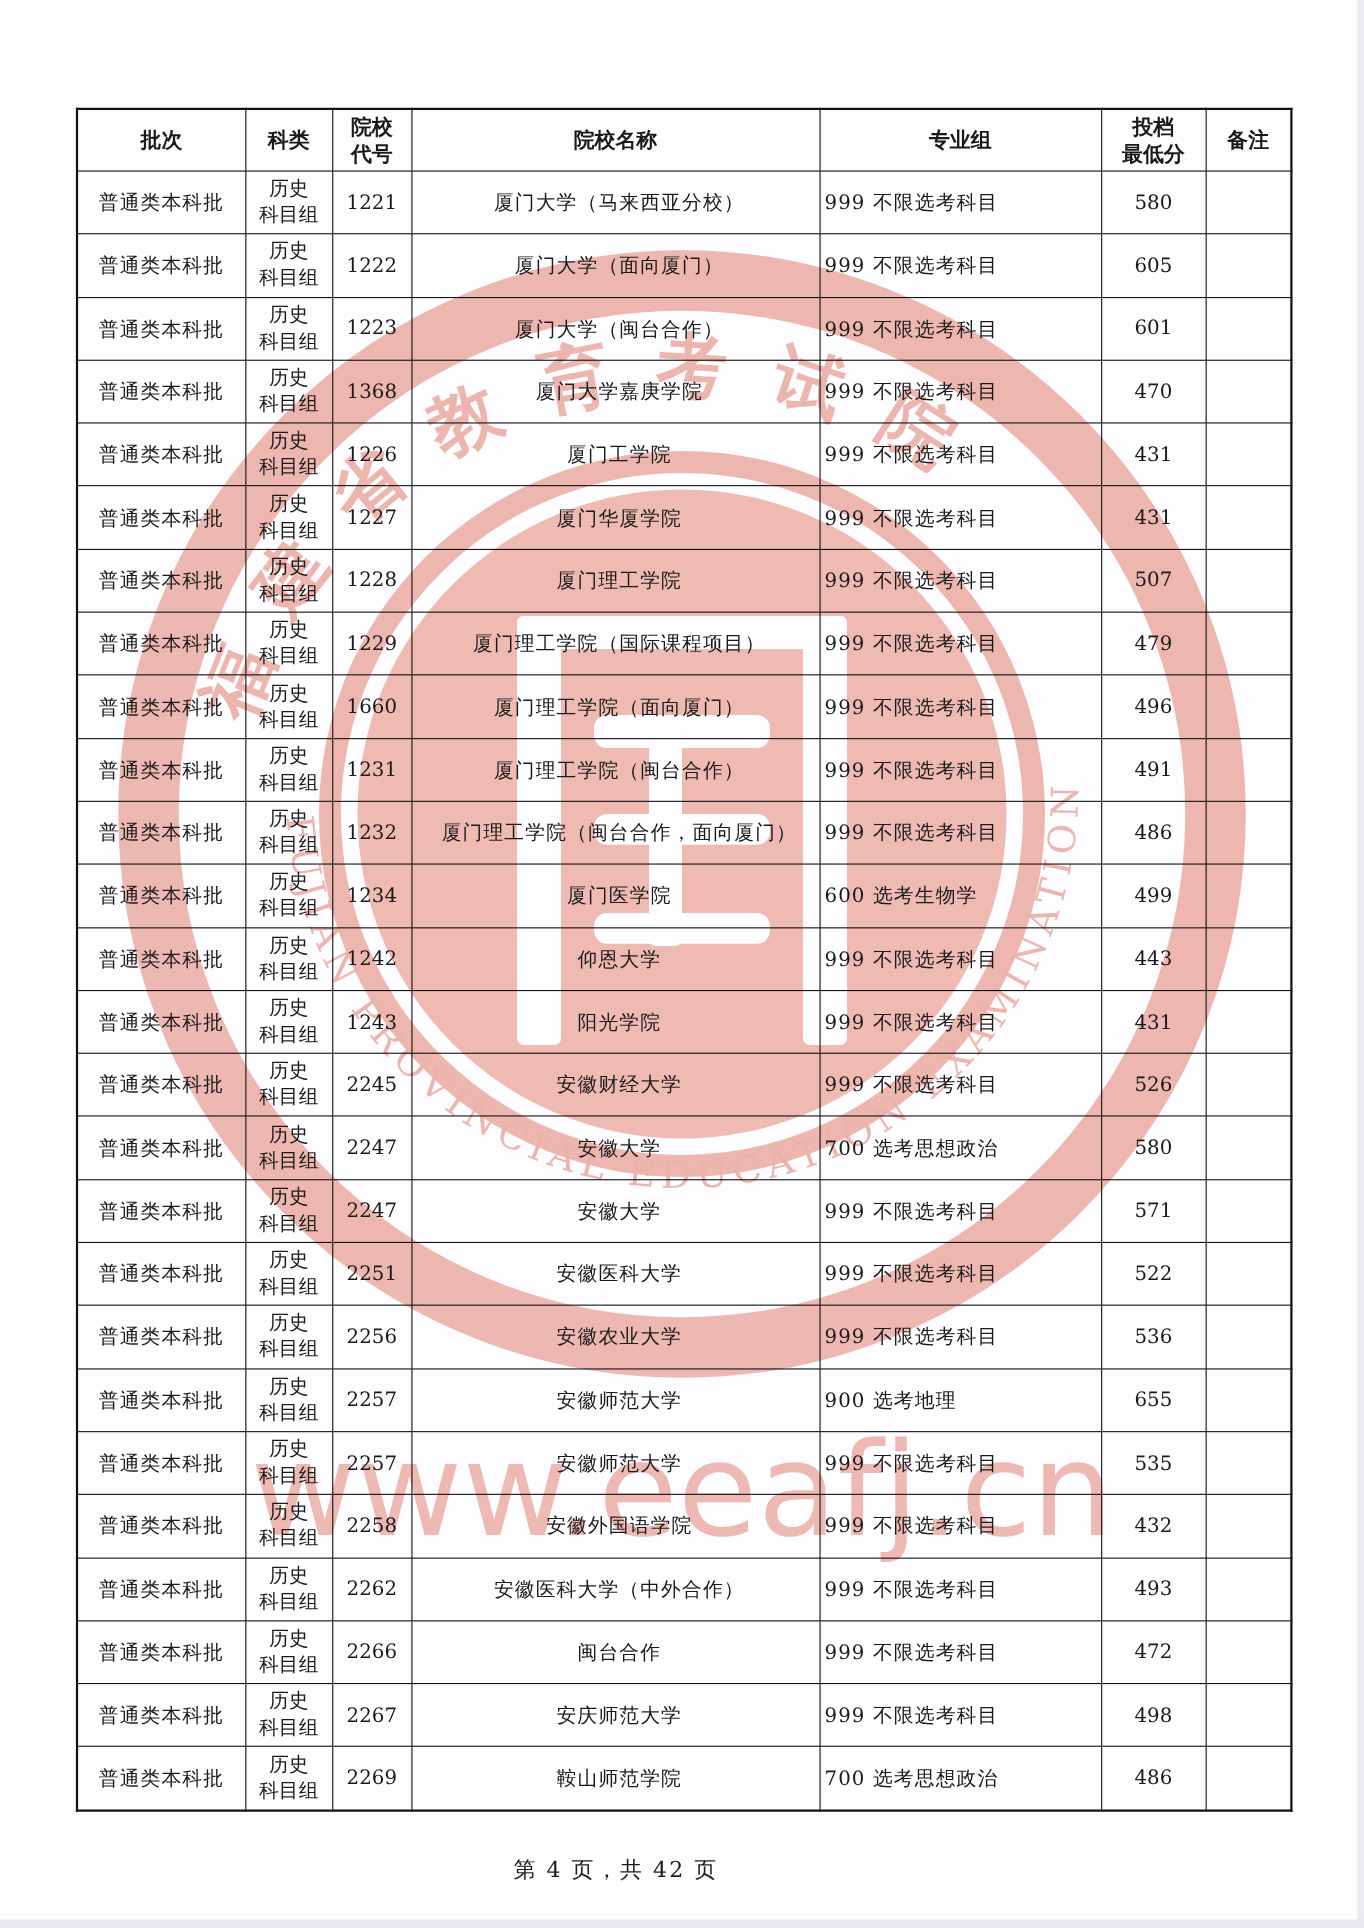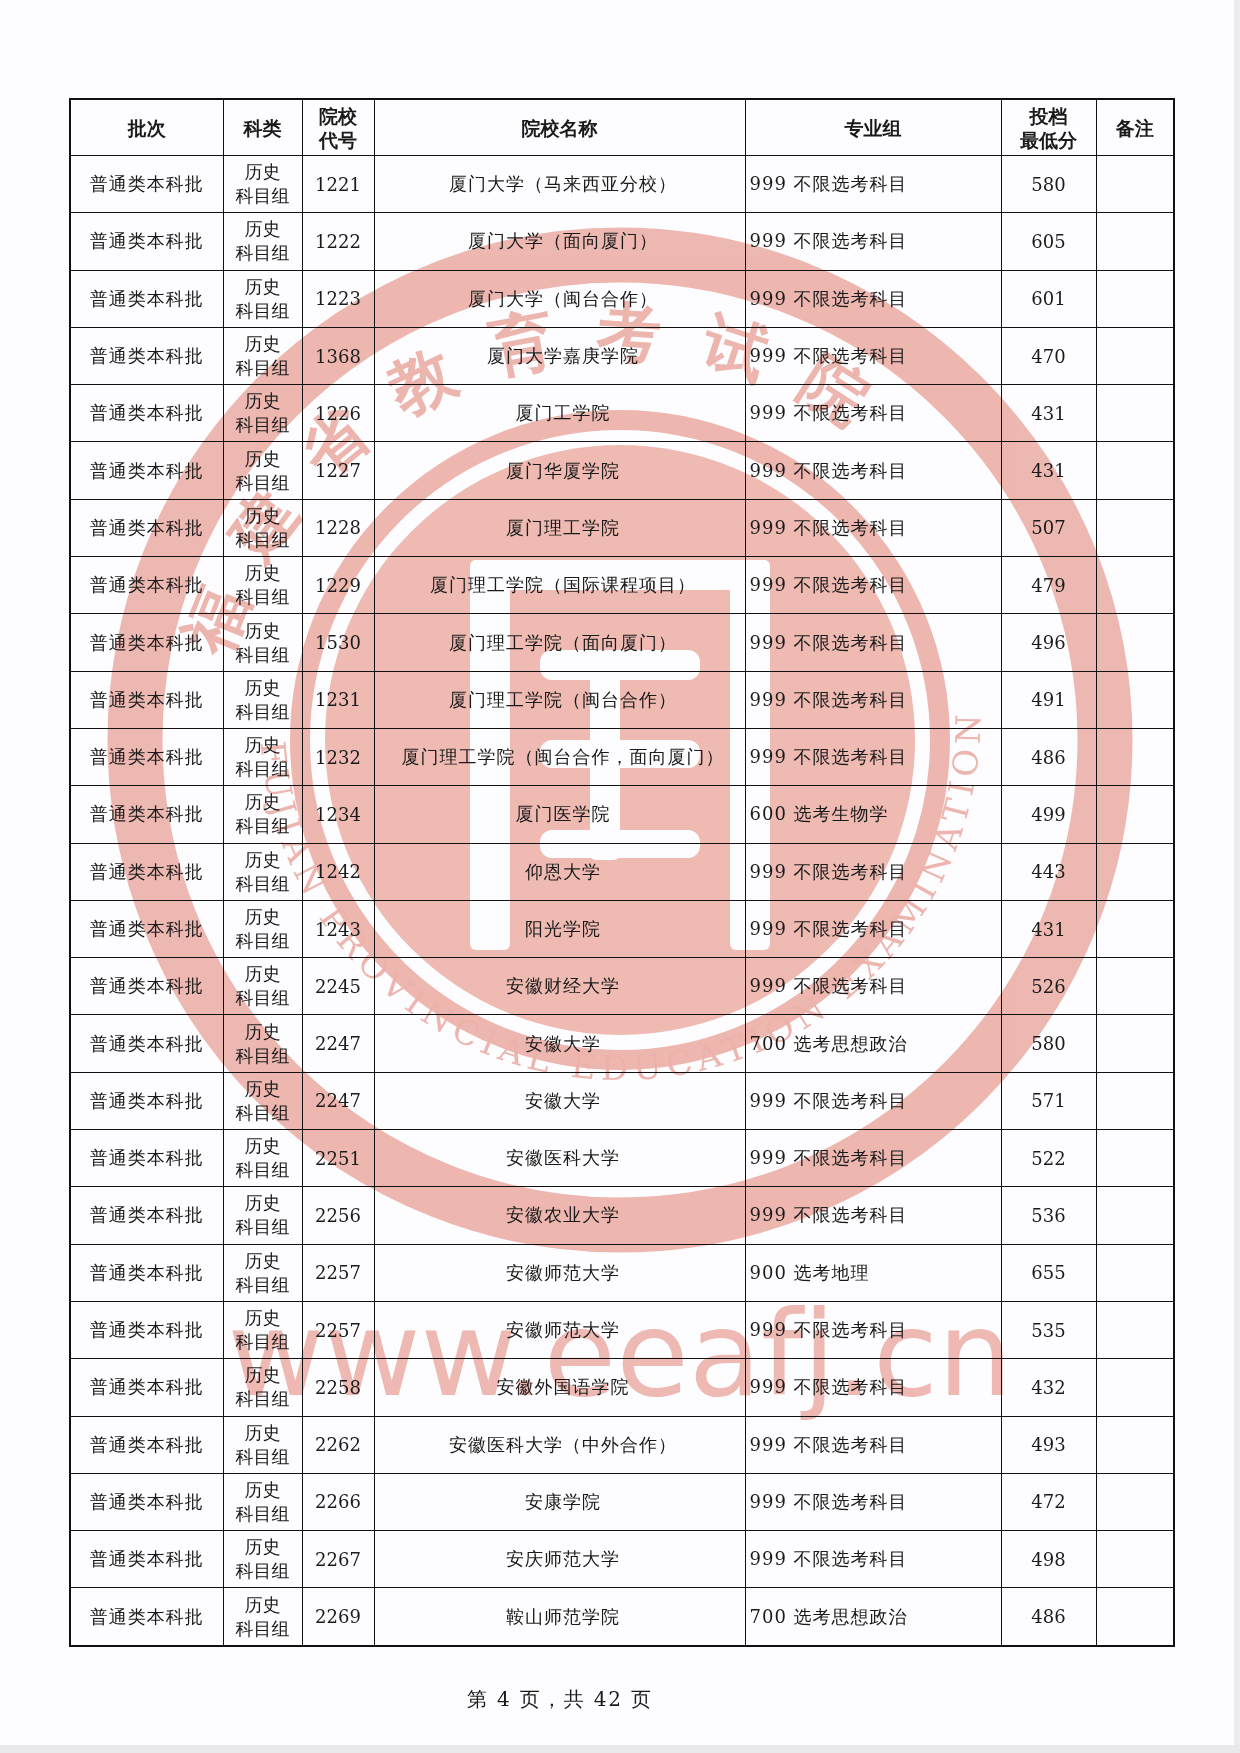--- a/index.html
+++ b/index.html
@@ -166,21 +166,21 @@
         <td class="c-cat"><span>历史</span><br><span>科目组</span></td>
         <td class="c-code">1229</td>
         <td class="c-name">厦门理工学院（国际课程项目）</td>
         <td class="c-group">999 不限选考科目</td>
         <td class="c-score">479</td>
         <td class="c-remark"></td>
       </tr>
       <tr>
         <td class="c-batch">普通类本科批</td>
         <td class="c-cat"><span>历史</span><br><span>科目组</span></td>
-        <td class="c-code">1530</td>
+        <td class="c-code">1660</td>
         <td class="c-name">厦门理工学院（面向厦门）</td>
         <td class="c-group">999 不限选考科目</td>
         <td class="c-score">496</td>
         <td class="c-remark"></td>
       </tr>
       <tr>
         <td class="c-batch">普通类本科批</td>
         <td class="c-cat"><span>历史</span><br><span>科目组</span></td>
         <td class="c-code">1231</td>
         <td class="c-name">厦门理工学院（闽台合作）</td>
@@ -302,21 +302,21 @@
         <td class="c-code">2262</td>
         <td class="c-name">安徽医科大学（中外合作）</td>
         <td class="c-group">999 不限选考科目</td>
         <td class="c-score">493</td>
         <td class="c-remark"></td>
       </tr>
       <tr>
         <td class="c-batch">普通类本科批</td>
         <td class="c-cat"><span>历史</span><br><span>科目组</span></td>
         <td class="c-code">2266</td>
-        <td class="c-name">安康学院</td>
+        <td class="c-name">闽台合作</td>
         <td class="c-group">999 不限选考科目</td>
         <td class="c-score">472</td>
         <td class="c-remark"></td>
       </tr>
       <tr>
         <td class="c-batch">普通类本科批</td>
         <td class="c-cat"><span>历史</span><br><span>科目组</span></td>
         <td class="c-code">2267</td>
         <td class="c-name">安庆师范大学</td>
         <td class="c-group">999 不限选考科目</td>

